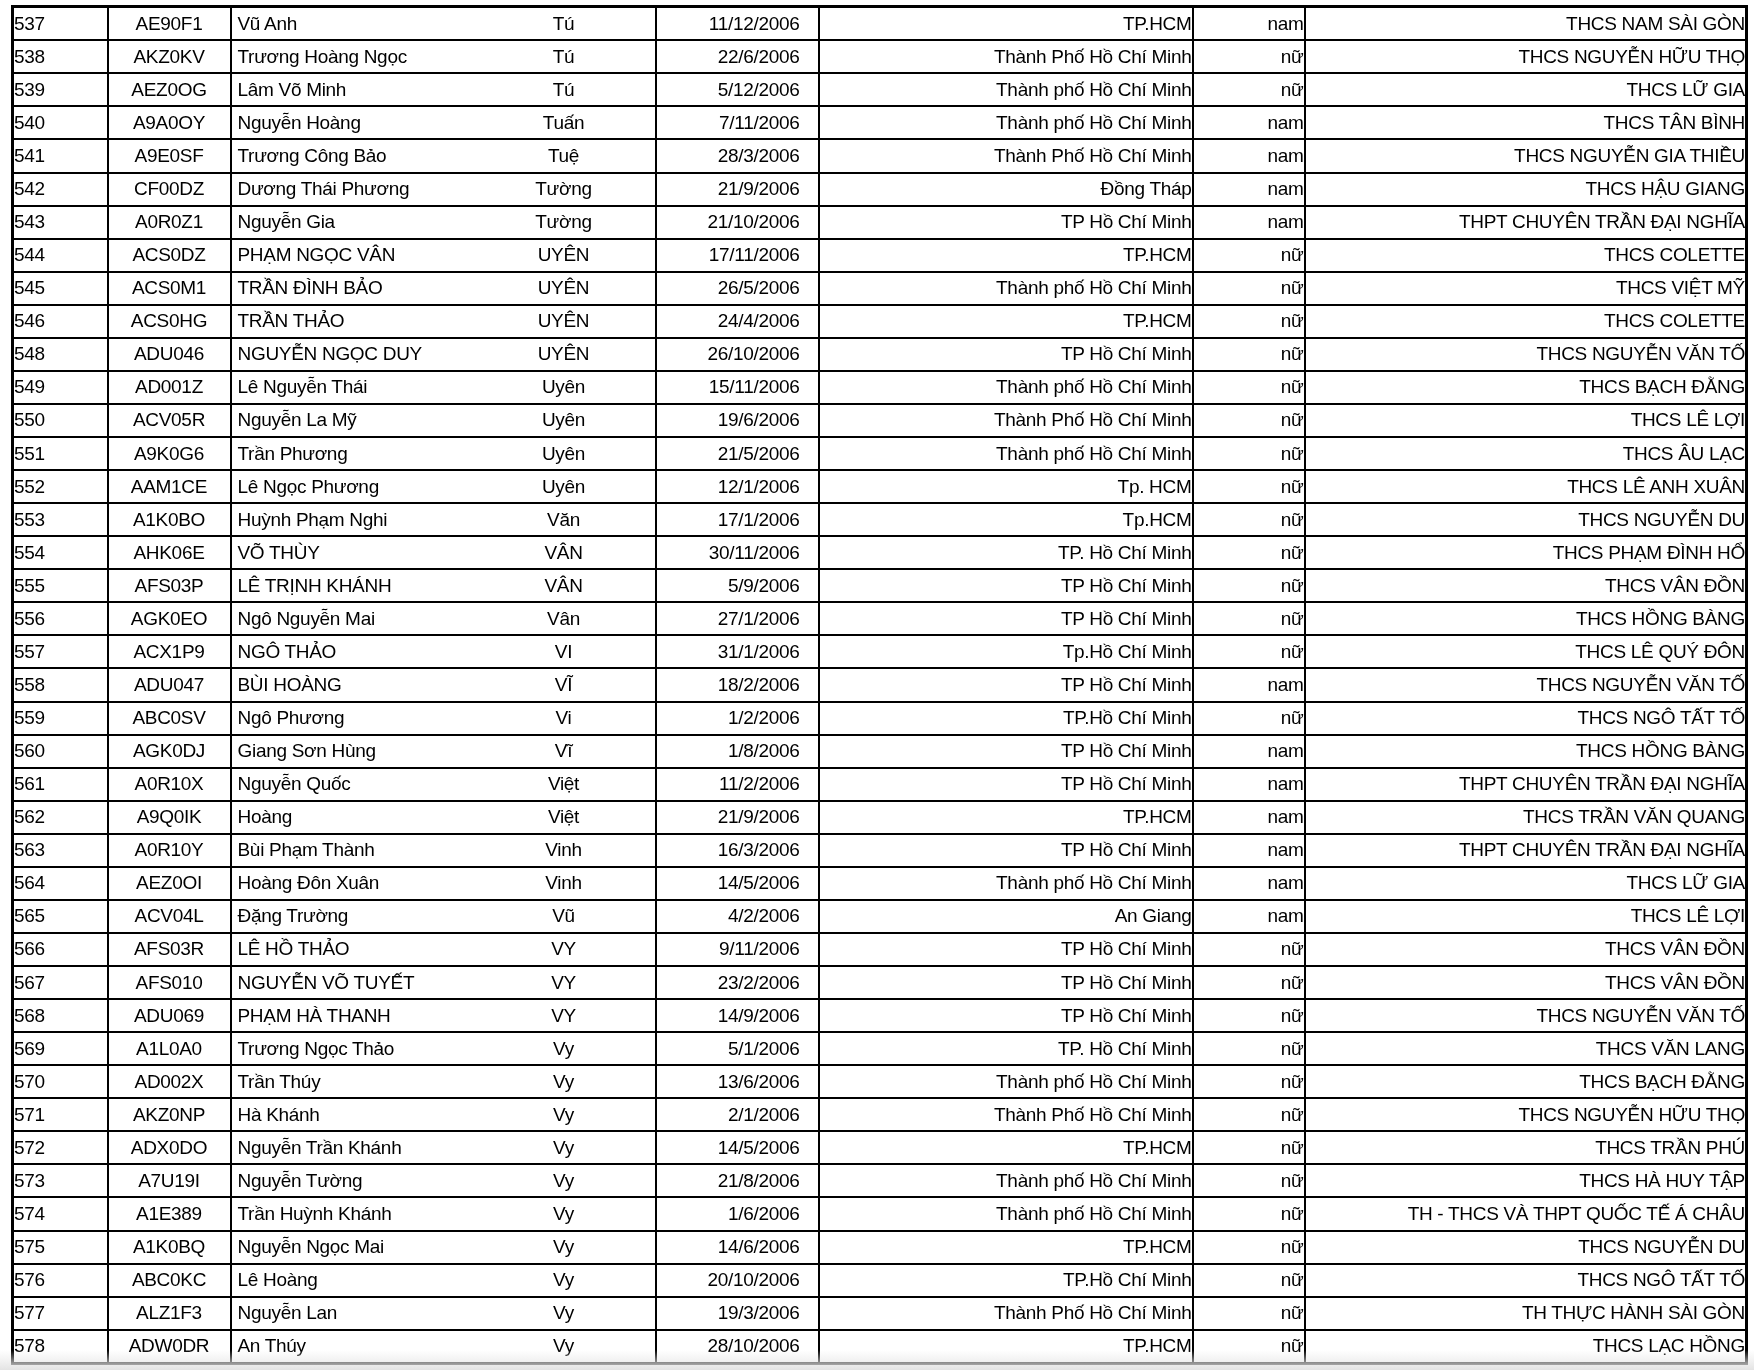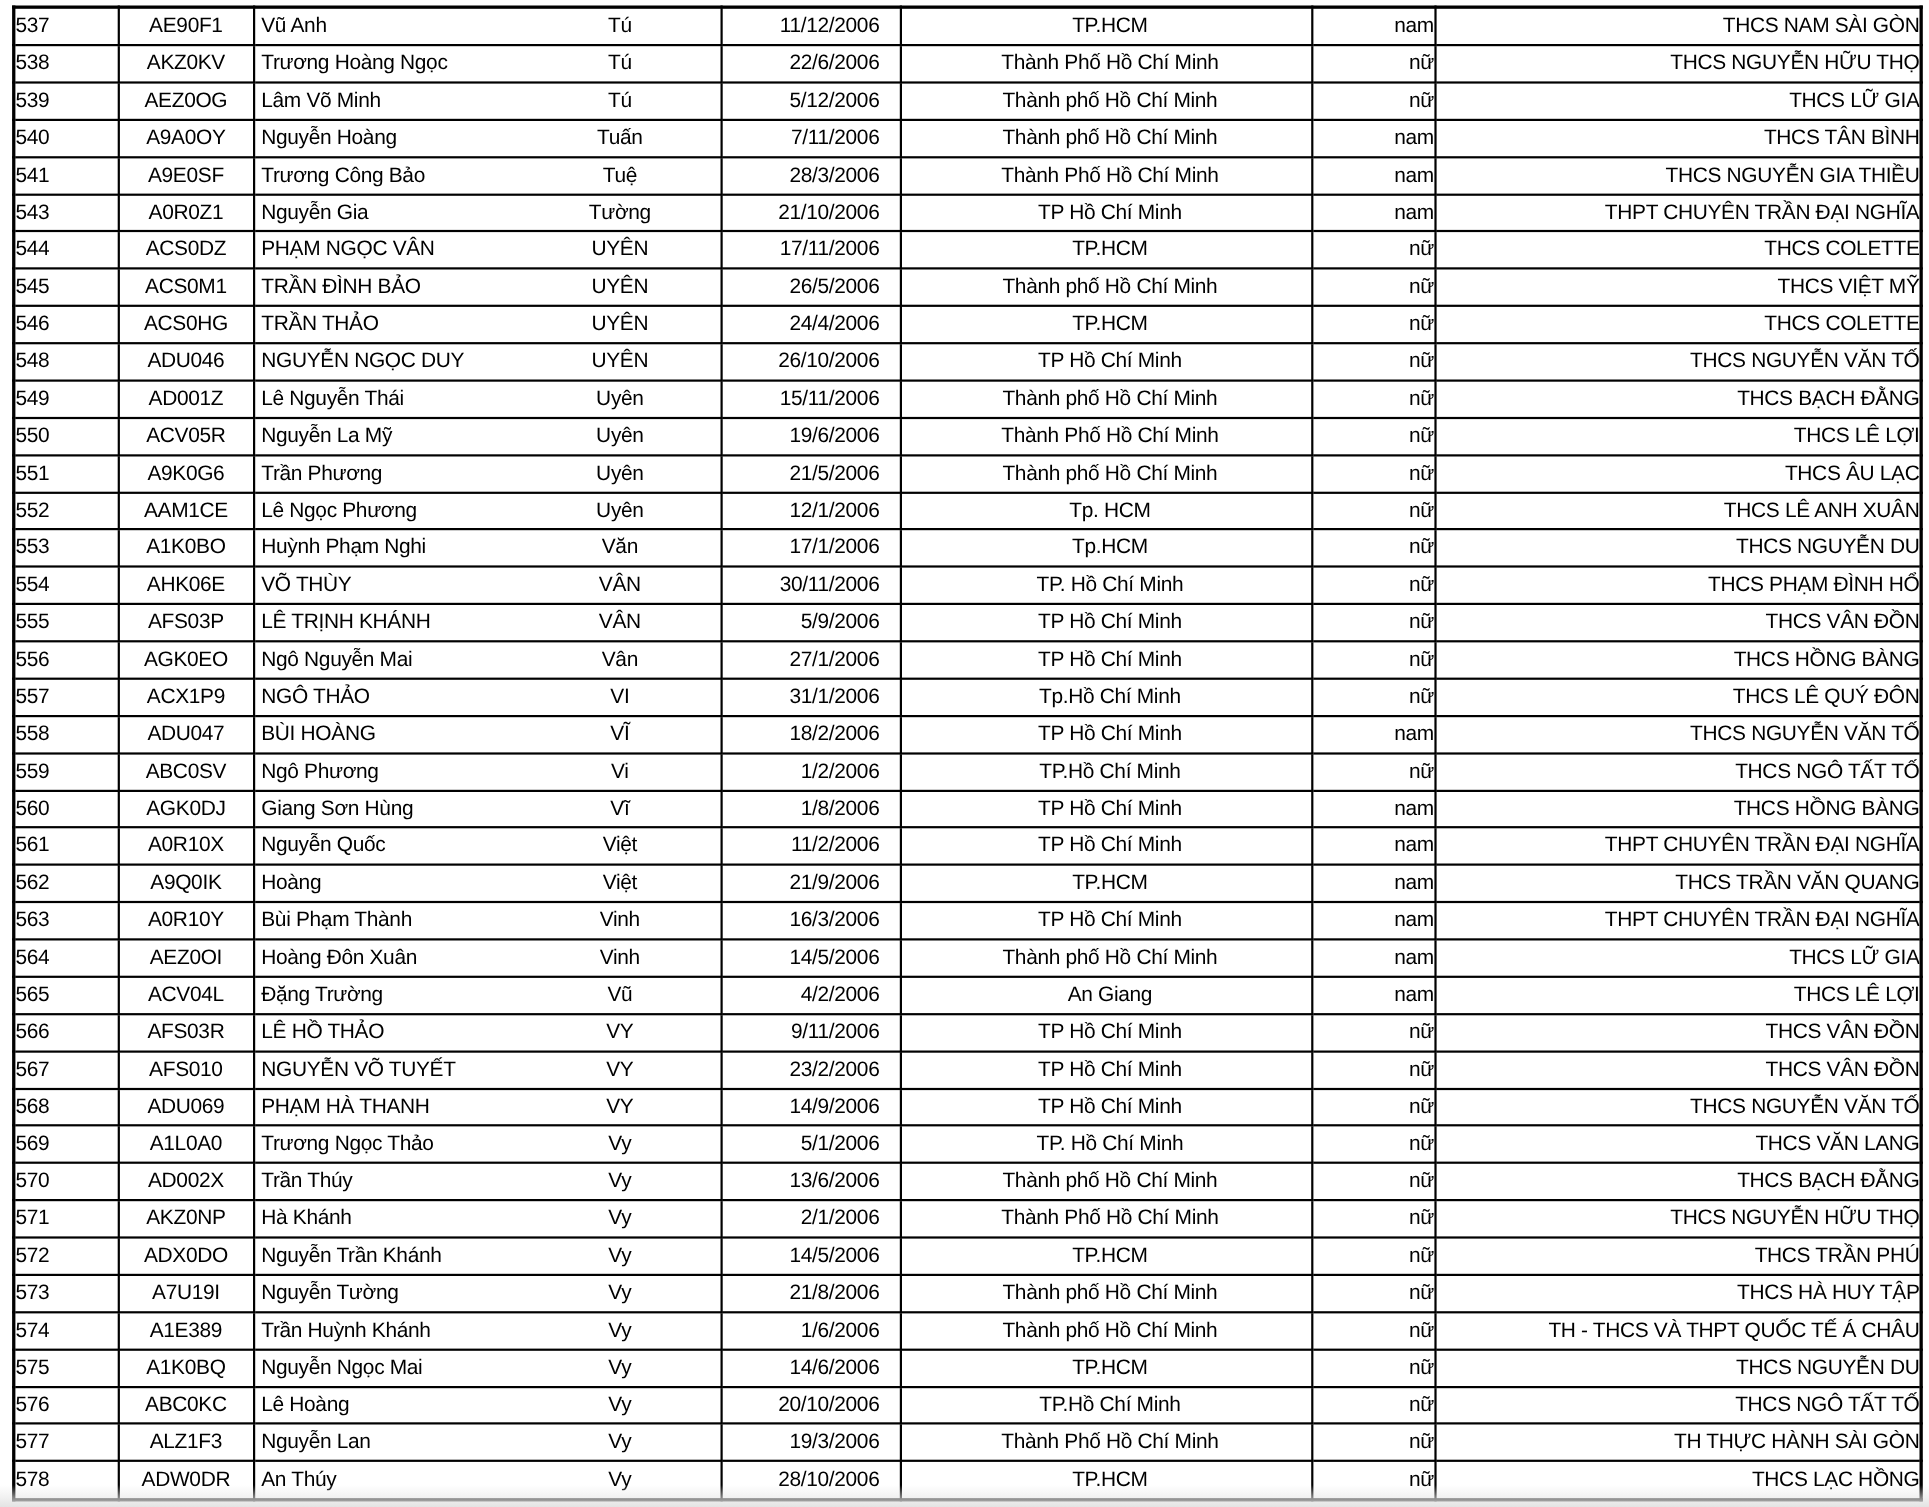--- a/index.html
+++ b/index.html
@@ -52,21 +52,21 @@
     position: absolute;
     left: 245px;
     top: 0;
     width: 174px;
     height: 100%;
     display: flex;
     align-items: center;
     justify-content: center;
   }
   td.c-dob    { text-align: right; padding-right: 18px; }
-  td.c-place  { text-align: center; padding-left: 7px; }
+  td.c-place  { text-align: right; padding-left: 7px; }
   td.c-gender { text-align: right; }
   td.c-school { text-align: right; padding-left: 7px; }
 
   .bottom-fade {
     position: absolute;
     left: 0;
     bottom: 0;
     width: 100%;
     height: 20px;
     pointer-events: none;
@@ -134,20 +134,29 @@
   <tr>
     <td class="c-no">541</td>
     <td class="c-code">A9E0SF</td>
     <td class="c-name"><span class="nm">Trương Công Bảo</span><span class="gn">Tuệ</span></td>
     <td class="c-dob">28/3/2006</td>
     <td class="c-place">Thành Phố Hồ Chí Minh</td>
     <td class="c-gender">nam</td>
     <td class="c-school">THCS NGUYỄN GIA THIỀU</td>
   </tr>
 
+  <tr>
+    <td class="c-no">542</td>
+    <td class="c-code">CF00DZ</td>
+    <td class="c-name"><span class="nm">Dương Thái Phương</span><span class="gn">Tường</span></td>
+    <td class="c-dob">21/9/2006</td>
+    <td class="c-place">Đồng Tháp</td>
+    <td class="c-gender">nam</td>
+    <td class="c-school">THCS HẬU GIANG</td>
+  </tr>
 
   <tr>
     <td class="c-no">543</td>
     <td class="c-code">A0R0Z1</td>
     <td class="c-name"><span class="nm">Nguyễn Gia</span><span class="gn">Tường</span></td>
     <td class="c-dob">21/10/2006</td>
     <td class="c-place">TP Hồ Chí Minh</td>
     <td class="c-gender">nam</td>
     <td class="c-school">THPT CHUYÊN TRẦN ĐẠI NGHĨA</td>
   </tr>

